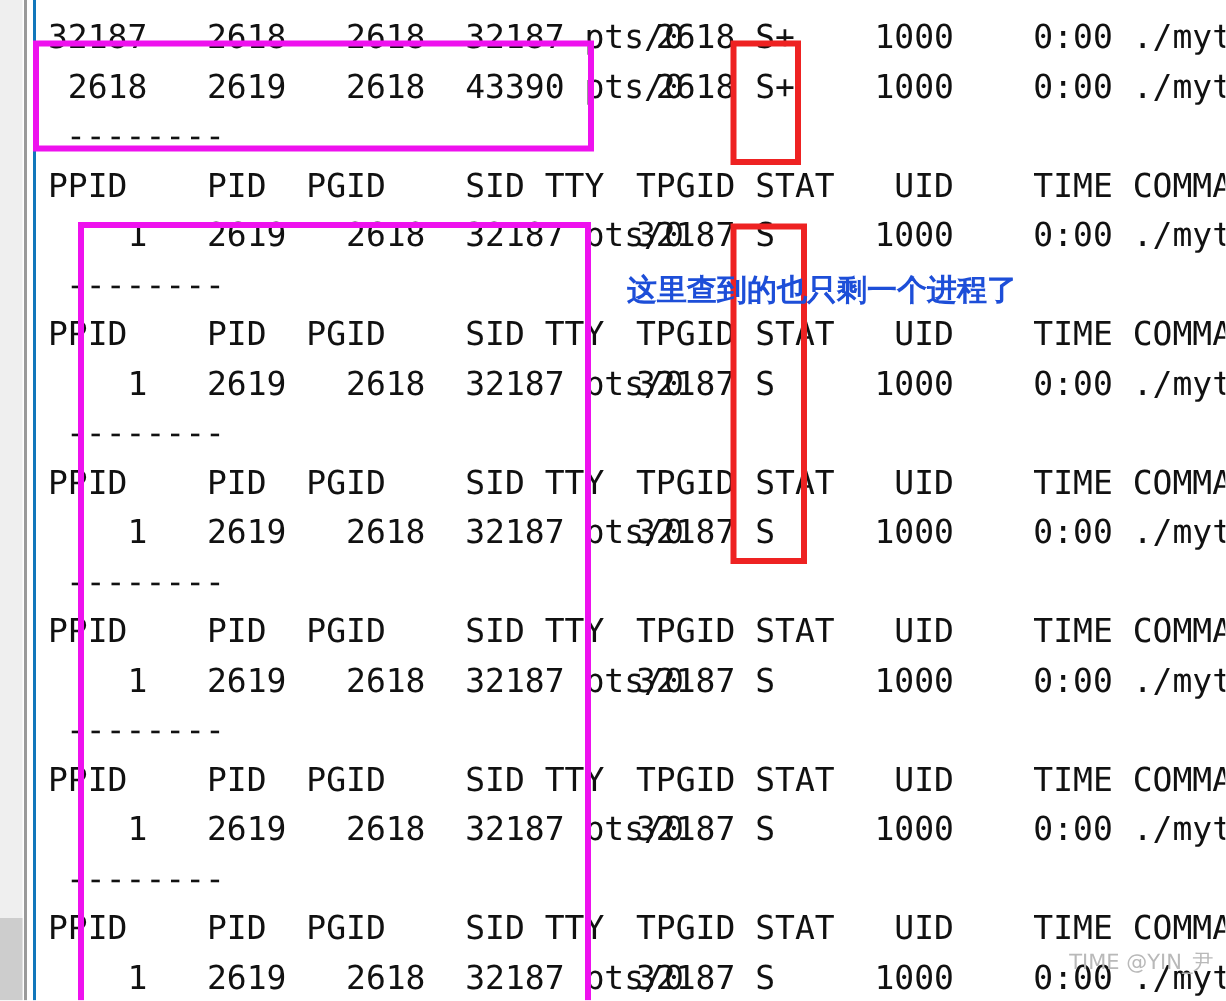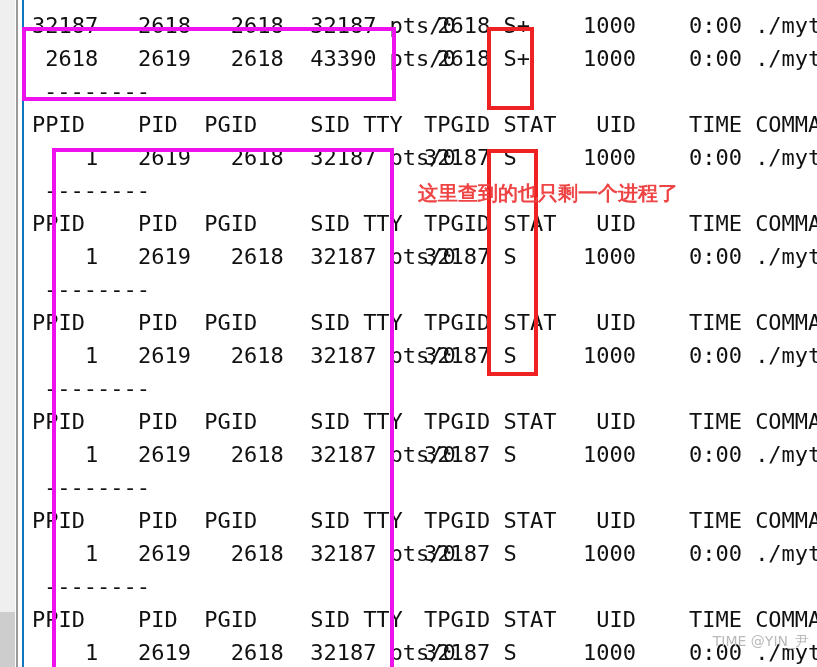--- a/index.html
+++ b/index.html
@@ -105,21 +105,21 @@
     border: 4px solid #ee2222;
     box-sizing: border-box;
     pointer-events: none;
   }
   .annotation-cn {
     position: absolute;
     left: 418px; top: 180px;
     font-family: "DejaVu Sans", "Liberation Sans", sans-serif;
     font-size: 20px;
     font-weight: 700;
-    color: #ef4444;
+    color: #1d4ed8;
     white-space: nowrap;
     pointer-events: none;
   }
   .watermark {
     position: absolute;
     right: 8px; bottom: 16px;
     font-family: "DejaVu Sans", "Liberation Sans", sans-serif;
     font-size: 14px;
     color: #b9b9b9;
     white-space: nowrap;

